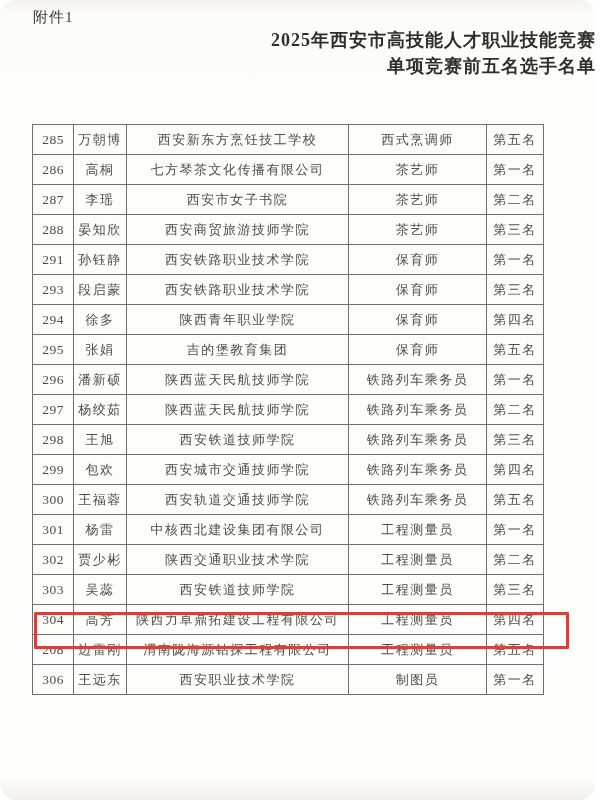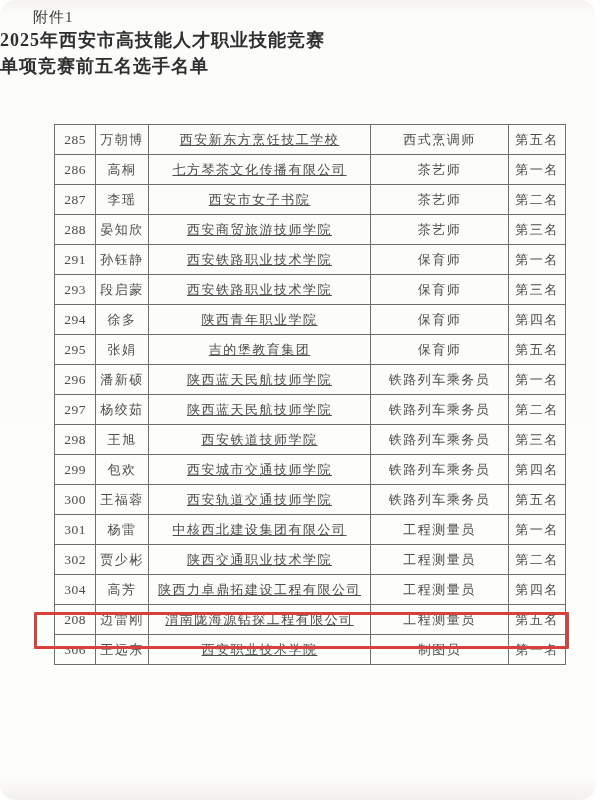--- a/index.html
+++ b/index.html
@@ -20,48 +20,48 @@
     position: absolute;
     left: 33px; top: 8px;
     font-size: 15px;
     color: #3a3a3a;
     letter-spacing: 1px;
   }
   .doc-title {
     position: absolute;
     top: 27px; left: 0;
     width: 100%;
-    text-align: left;
+    text-align: right;
     font-weight: bold;
     font-size: 18px;
     line-height: 26px;
     color: #2e2e2e;
     letter-spacing: 1px;
   }
   table.results {
     position: absolute;
-    left: 54px; top: 124px;
+    left: 32px; top: 124px;
     width: 511px;
     border-collapse: collapse;
     table-layout: fixed;
   }
   table.results td {
     border: 1px solid #6f6f6f;
     height: 30px;
     box-sizing: border-box;
     text-align: center;
     vertical-align: middle;
     font-size: 13px;
     color: #4d4d4d;
     letter-spacing: 1.5px;
     padding: 0 2px;
     overflow: hidden;
   }
   table.results td.num { letter-spacing: 0.5px; font-size: 13.5px; }
-  table.results td.org { white-space: pre-line; line-height: 17px; text-decoration: underline; }
+  table.results td.org { white-space: pre-line; line-height: 17px; }
   table.results tr.tall td { height: 42px; }
   .highlight-box {
     position: absolute;
     left: 34px; top: 612px;
     width: 535px; height: 37px;
     box-sizing: border-box;
     border: 3px solid #d6413c;
     border-radius: 1px;
     pointer-events: none;
   }
@@ -186,20 +186,27 @@
           <td>第一名</td>
         </tr>
         <tr>
           <td class="num">302</td>
           <td>贾少彬</td>
           <td class="org">陕西交通职业技术学院</td>
           <td>工程测量员</td>
           <td>第二名</td>
         </tr>
         <tr>
+          <td class="num">303</td>
+          <td>吴蕊</td>
+          <td class="org">西安铁道技师学院</td>
+          <td>工程测量员</td>
+          <td>第三名</td>
+        </tr>
+        <tr>
           <td class="num">304</td>
           <td>高芳</td>
           <td class="org">陕西力卓鼎拓建设工程有限公司</td>
           <td>工程测量员</td>
           <td>第四名</td>
         </tr>
         <tr>
           <td class="num">208</td>
           <td>边雷刚</td>
           <td class="org">渭南陇海源钻探工程有限公司</td>

